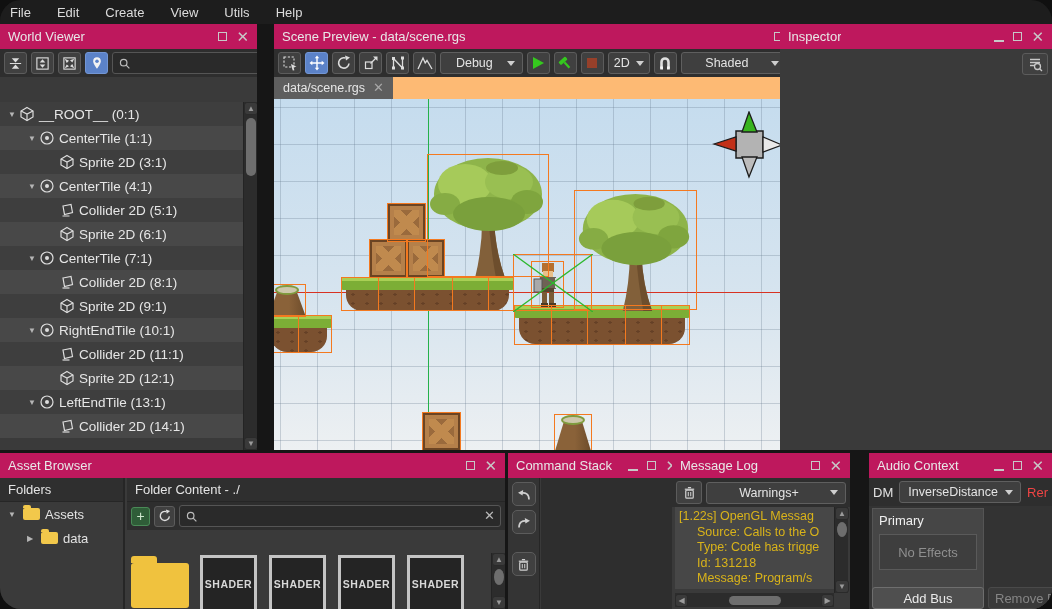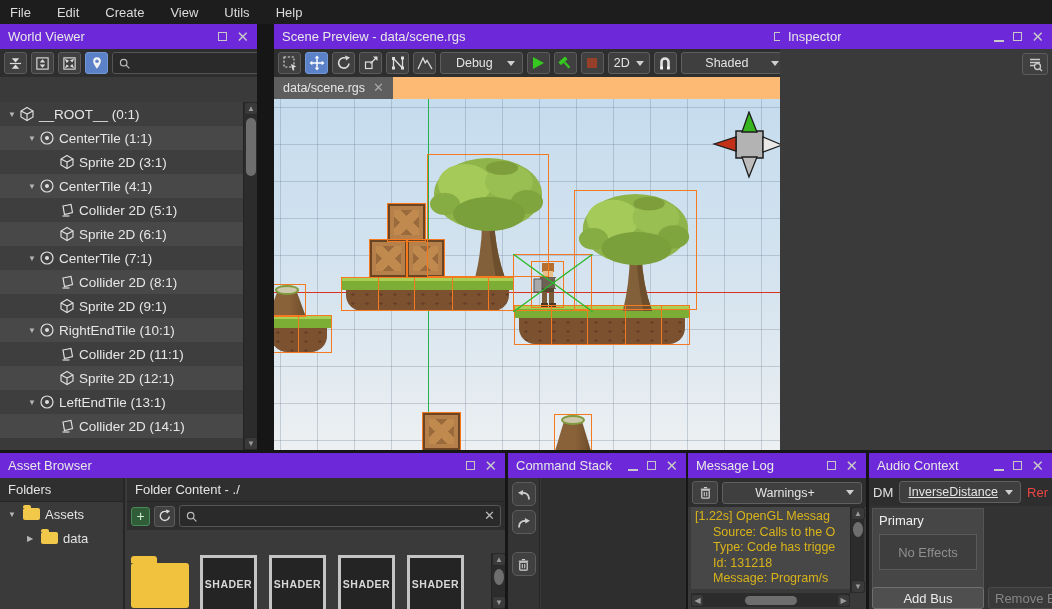--- a/index.html
+++ b/index.html
@@ -1,27 +1,27 @@
 <!DOCTYPE html>
 <html><head>
 <meta charset="utf-8">
 <style>
   html,body{margin:0;padding:0;background:#101010;}
   *{box-sizing:border-box;}
   .app{position:relative;width:1052px;height:609px;background:#161616;
-       font-family:"Liberation Sans","DejaVu Sans",sans-serif;color:#e2e2e2;overflow:hidden;}
+       font-family:"Liberation Sans","DejaVu Sans",sans-serif;color:#e2e2e2;overflow:hidden;border-radius:21px;}
   .abs{position:absolute;}
 
   
   .menubar{left:0;top:0;width:1052px;height:24px;background:#1d1d1d;display:flex;align-items:center;gap:26px;padding-left:10px;font-size:13px;color:#dcdcdc;}
   .menu-item{cursor:default;}
 
   
   .panel{background:#3a3a3a;overflow:hidden;}
-  .titlebar{height:25px;background:#6d28d9;display:flex;align-items:center;padding:0 8px;font-size:13px;color:#e8e8e8;}
+  .titlebar{height:25px;background:#be185d;display:flex;align-items:center;padding:0 8px;font-size:13px;color:#e8e8e8;}
   .title-text{white-space:nowrap;overflow:hidden;}
   .tb-btns{margin-left:auto;display:flex;gap:9px;align-items:center;flex:none;}
   .b-min{width:10px;height:1.5px;background:#c8c8c8;margin-top:9px;}
   .b-max{width:9px;height:9px;border:1.5px solid #c8c8c8;}
   .b-close{color:#c8c8c8;font-size:15px;line-height:12px;}
 
   .toolbar{display:flex;align-items:center;gap:4px;padding:3px 4px;background:#2e2e2e;}
   .tool{width:23px;height:22px;background:#404040;border:1px solid #5c5c5c;border-radius:3px;display:flex;align-items:center;justify-content:center;flex:none;}
   .tool.on{background:#5b82c8;border-color:#7396d4;}
   .dd{height:22px;background:#3f3f3f;border:1px solid #5f5f5f;border-radius:3px;display:flex;align-items:center;gap:6px;padding:0 7px;font-size:12.5px;color:#e4e4e4;}
@@ -612,21 +612,21 @@
             <rect x="4" y="5.5" width="8" height="8.5" rx="1" fill="none" stroke="#cfcfcf" stroke-width="1.3"></rect>
             <path d="M3 4.5h10" stroke="#cfcfcf" stroke-width="1.3"></path>
             <path d="M6.3 2.8h3.4" stroke="#cfcfcf" stroke-width="1.3"></path>
             <path d="M6.7 7.5v4.5M9.3 7.5v4.5" stroke="#cfcfcf" stroke-width="1.1"></path>
           </svg>
       </span>
     </div>
     <div class="abs" style="left:33px;top:25px;right:0;bottom:0;background:#2e2e2e;"></div>
   </div>
 
-  <div class="panel abs" style="left:688px;top:453px;width:178px;height:156px;">
+  <div class="panel abs" style="left:672px;top:453px;width:178px;height:156px;">
     <div class="titlebar">
       <span class="title-text">Message Log</span>
       <span class="tb-btns">
         <span class="b-max"></span>
         <span class="b-close">✕</span>
       </span>
     </div>
     <div class="toolbar">
       <span class="tool" style="width:26px;height:23px;">
         <svg width="15" height="15" viewBox="0 0 16 16">
@@ -669,21 +669,21 @@
     <div class="titlebar">
       <span class="title-text">Audio Context</span>
       <span class="tb-btns">
         <span class="b-min"></span>
         <span class="b-max"></span>
         <span class="b-close">✕</span>
       </span>
     </div>
     <div class="toolbar" style="gap:6px;">
       <span style="font-size:13px;color:#e2e2e2;">DM</span>
-      <span class="dd" style="width:122px;text-decoration:underline;">
+      <span class="dd" style="width:122px;">
           <span style="flex:1;text-align:center;white-space:nowrap;overflow:hidden;">InverseDistance</span>
           <span class="caret"></span>
         </span>
       <span style="font-size:13px;color:#ef4444;white-space:nowrap;overflow:hidden;">Rer</span>
     </div>
     <div class="abs" style="left:0;top:53px;right:0;bottom:0;background:#333;">
       <div class="buscard" style="left:3px;top:2px;width:112px;height:85px;">
         <div style="padding:4px 6px;font-size:13px;color:#f0f0f0;">Primary</div>
         <div class="noeffects" style="left:6px;right:6px;top:25px;height:36px;">No Effects</div>
       </div>

